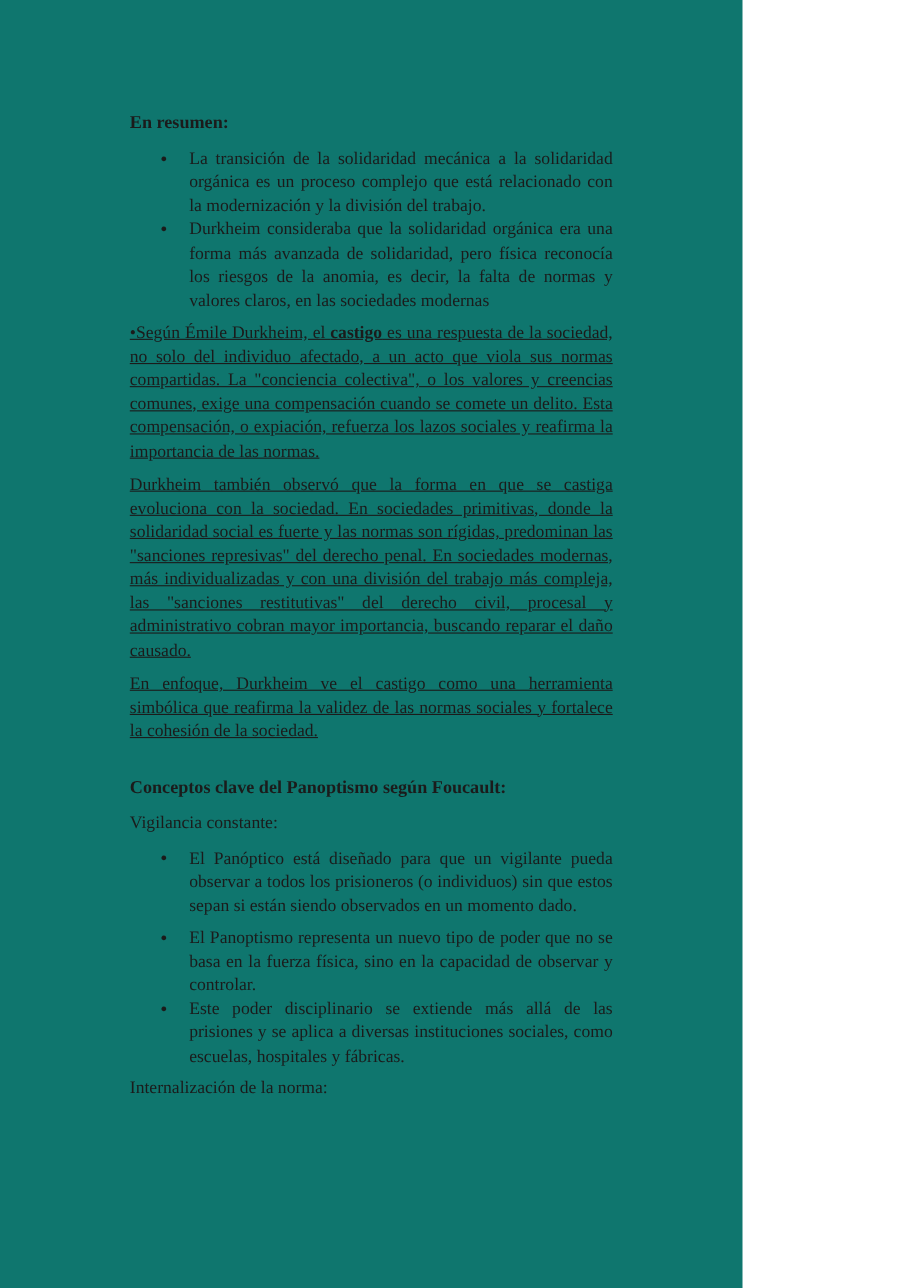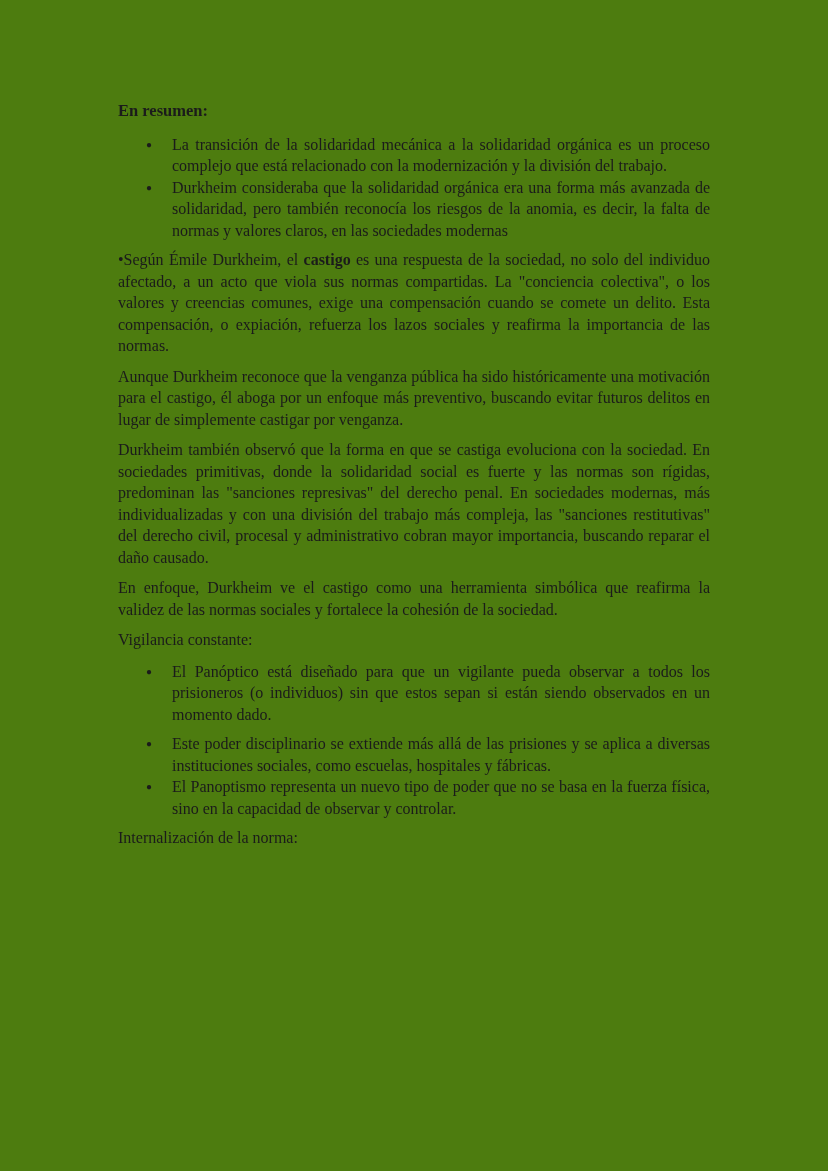--- a/index.html
+++ b/index.html
@@ -3,43 +3,44 @@
 <meta charset="utf-8">
 <style>
   * { box-sizing: border-box; }
   html, body {
     margin: 0;
     padding: 0;
     background: #ffffff;
   }
   .page {
     position: relative;
-    width: 828px;
+    width: 675px;
     height: 1171px;
-    background: #4d7c0f;
+    background: #0f766e;
     color: #1b1b1b;
     font-family: "Liberation Serif", "DejaVu Serif", serif;
     font-size: 16px;
     line-height: 21.5px;
     overflow: hidden;
   }
   .content {
     padding: 100px 118px 0 118px;
   }
   .heading {
     font-size: 16.5px;
     font-weight: bold;
     margin: 0 0 12px 0;
   }
   .heading-gap {
     margin-top: 29px;
   }
   .para {
     margin: 0 0 9px 0;
     text-align: justify;
+    text-decoration: underline;
   }
   .subheading {
     margin: 0 0 10px 0;
     text-align: left;
   }
   .subheading .underline {
   }
   ul.bullets {
     list-style: none;
     margin: 0 0 8px 0;
@@ -64,40 +65,40 @@
 </head>
 <body>
 
 <div class="page">
   <div class="content">
 
     <h3 class="heading">En resumen:</h3>
 
     <ul class="bullets">
       <li>La transición de la solidaridad mecánica a la solidaridad orgánica es un proceso complejo que está relacionado con la modernización y la división del trabajo.</li>
-      <li>Durkheim consideraba que la solidaridad orgánica era una forma más avanzada de solidaridad, pero también reconocía los riesgos de la anomia, es decir, la falta de normas y valores claros, en las sociedades modernas</li>
+      <li>Durkheim consideraba que la solidaridad orgánica era una forma más avanzada de solidaridad, pero física reconocía los riesgos de la anomia, es decir, la falta de normas y valores claros, en las sociedades modernas</li>
     </ul>
 
     <p class="para"><span>•Según Émile Durkheim, el </span><strong>castigo</strong><span> es una respuesta de la sociedad, no solo del individuo afectado, a un acto que viola sus normas compartidas. La "conciencia colectiva", o los valores y creencias comunes, exige una compensación cuando se comete un delito. Esta compensación, o expiación, refuerza los lazos sociales y reafirma la importancia de las normas.</span></p>
 
-    <p class="para">Aunque Durkheim reconoce que la venganza pública ha sido históricamente una motivación para el castigo, él aboga por un enfoque más preventivo, buscando evitar futuros delitos en lugar de simplemente castigar por venganza.</p>
 
     <p class="para">Durkheim también observó que la forma en que se castiga evoluciona con la sociedad. En sociedades primitivas, donde la solidaridad social es fuerte y las normas son rígidas, predominan las "sanciones represivas" del derecho penal. En sociedades modernas, más individualizadas y con una división del trabajo más compleja, las "sanciones restitutivas" del derecho civil, procesal y administrativo cobran mayor importancia, buscando reparar el daño causado.</p>
 
     <p class="para">En enfoque, Durkheim ve el castigo como una herramienta simbólica que reafirma la validez de las normas sociales y fortalece la cohesión de la sociedad.</p>
 
+    <h3 class="heading heading-gap">Conceptos clave del Panoptismo según Foucault:</h3>
 
     <p class="subheading"><span class="underline">Vigilancia constante:</span></p>
 
     <ul class="bullets">
       <li>El Panóptico está diseñado para que un vigilante pueda observar a todos los prisioneros (o individuos) sin que estos sepan si están siendo observados en un momento dado.</li>
     </ul>
 
 
     <ul class="bullets">
+      <li>El Panoptismo representa un nuevo tipo de poder que no se basa en la fuerza física, sino en la capacidad de observar y controlar.</li>
       <li>Este poder disciplinario se extiende más allá de las prisiones y se aplica a diversas instituciones sociales, como escuelas, hospitales y fábricas.</li>
-      <li>El Panoptismo representa un nuevo tipo de poder que no se basa en la fuerza física, sino en la capacidad de observar y controlar.</li>
     </ul>
 
     <p class="subheading"><span class="underline">Internalización de la norma:</span></p>
 
   </div>
 </div>
 
 </body></html>

